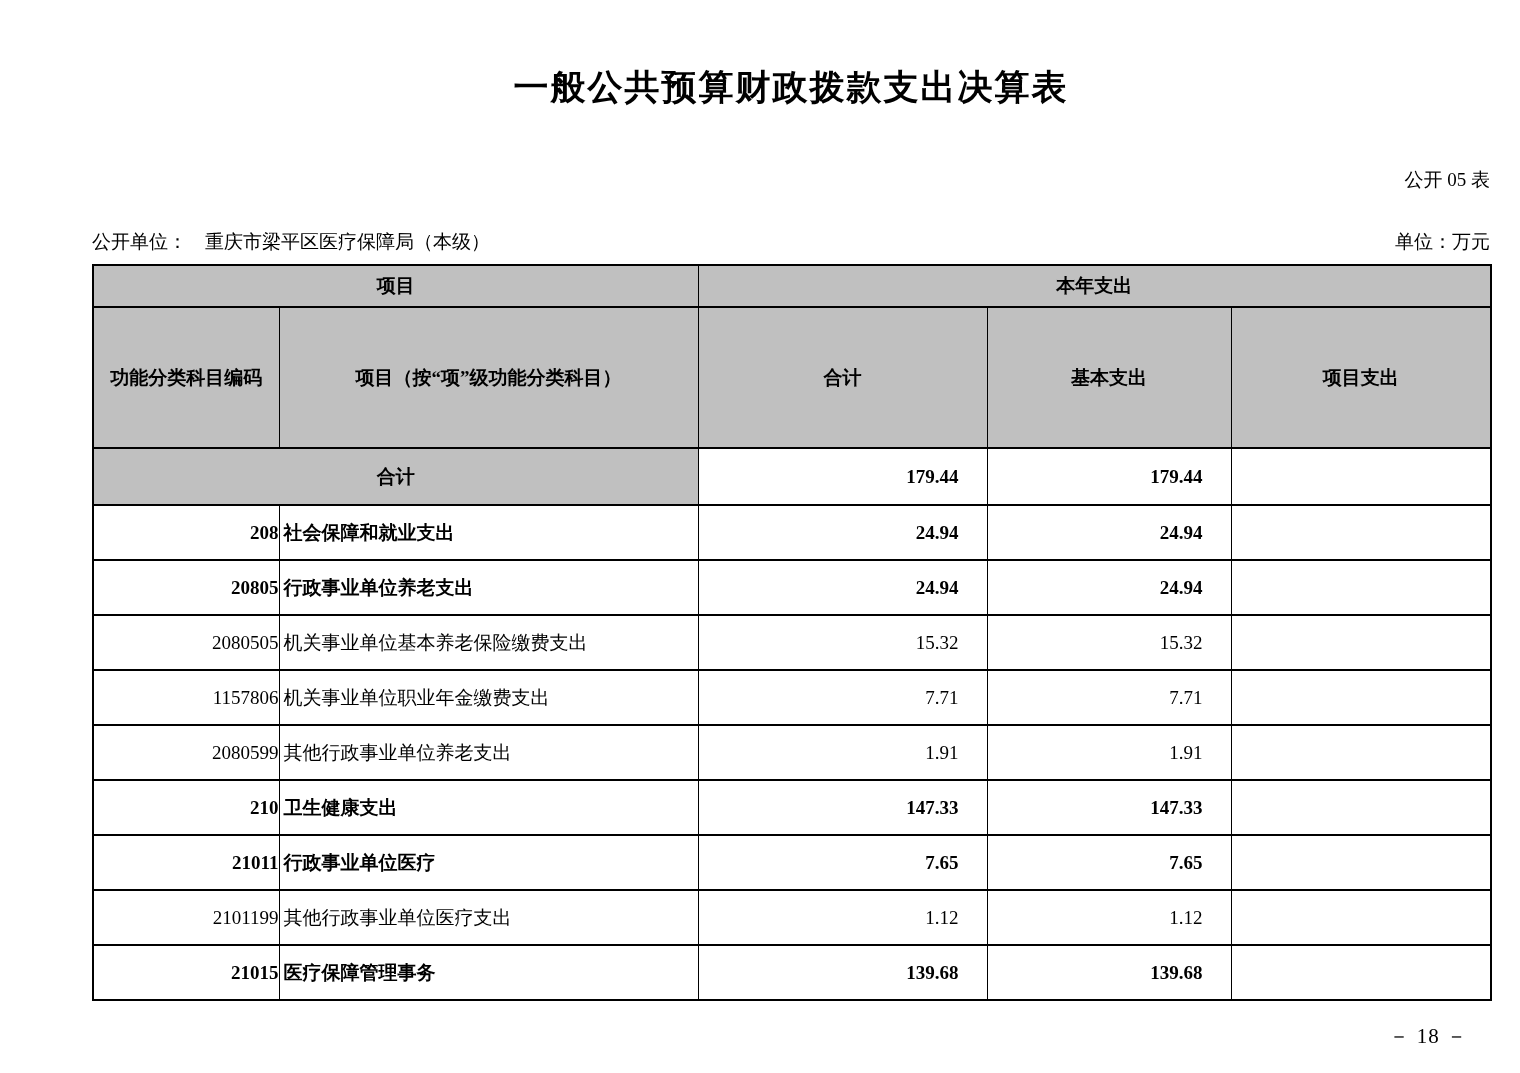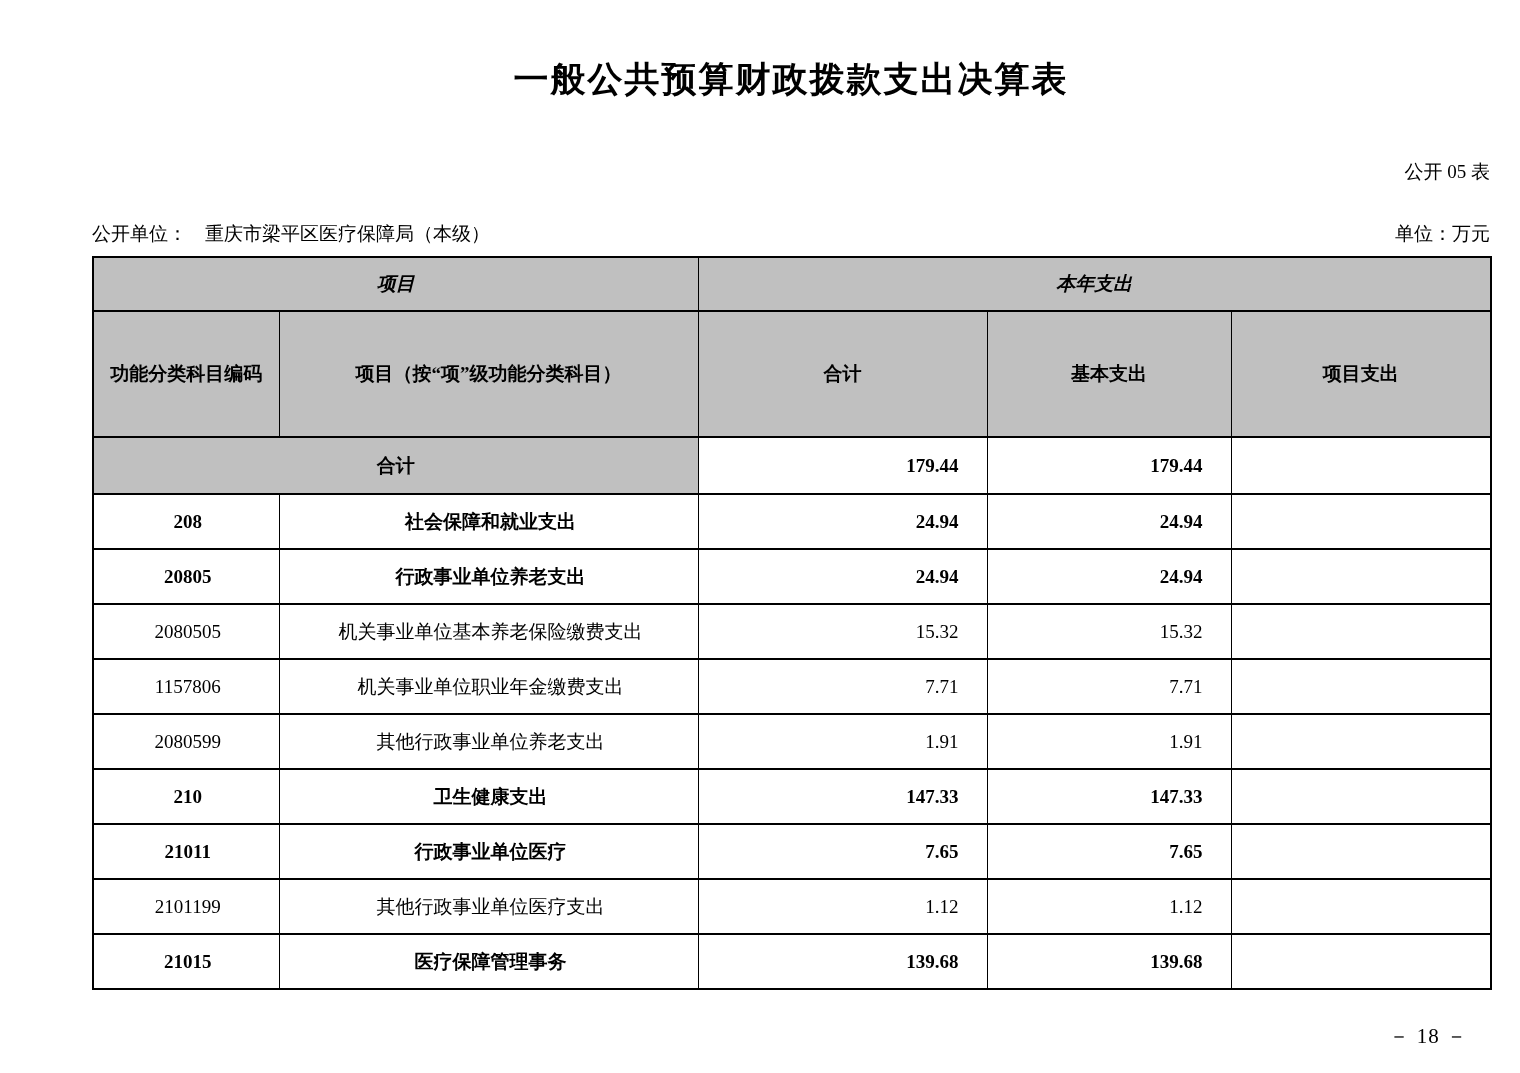--- a/index.html
+++ b/index.html
@@ -9,21 +9,21 @@
   *{box-sizing:border-box;margin:0;padding:0;}
   html,body{background:#ffffff;}
   body{
     width:1520px;height:1073px;
     position:relative;
     font-family:"Liberation Serif","DejaVu Serif",serif;
     color:#000;
     overflow:hidden;
   }
   .sheet{
-    position:absolute;left:92px;top:8px;width:1398px;
+    position:absolute;left:92px;top:16px;width:1398px;
   }
   .doc-title{
     margin-top:48px;
     text-align:center;
     font-size:35px;
     font-weight:bold;
     letter-spacing:2px;
   }
   .table-code-line{
     margin-top:56px;
@@ -51,26 +51,26 @@
     border-bottom-width:2px;
     font-size:19px;
     overflow:hidden;
     white-space:nowrap;
   }
   td.hdr{
     background:var(--header-bg);
     text-align:center;
     font-weight:bold;
   }
-  tr.r-h1{height:54px;font-style:italic;}
-  tr.r-h2{height:126px;}
+  tr.r-h1{height:42px;}
+  tr.r-h2{height:141px;}
   tr.r-total{height:57px;}
   tr.r-data{height:55px;}
-  td.code{ text-align:center; padding-left:3px; }
-  td.name{ text-align:center; padding-left:4px; }
+  td.code{ text-align:right; padding-left:3px; }
+  td.name{ text-align:left; padding-left:4px; }
   td.num{  text-align:right; padding-right:28px; }
   tr.bold td{ font-weight:bold; }
   td.total-label{
     background:var(--header-bg);
     text-align:center;
     font-weight:bold;
   }
   .page-number{
     position:absolute;
     right:52px;

